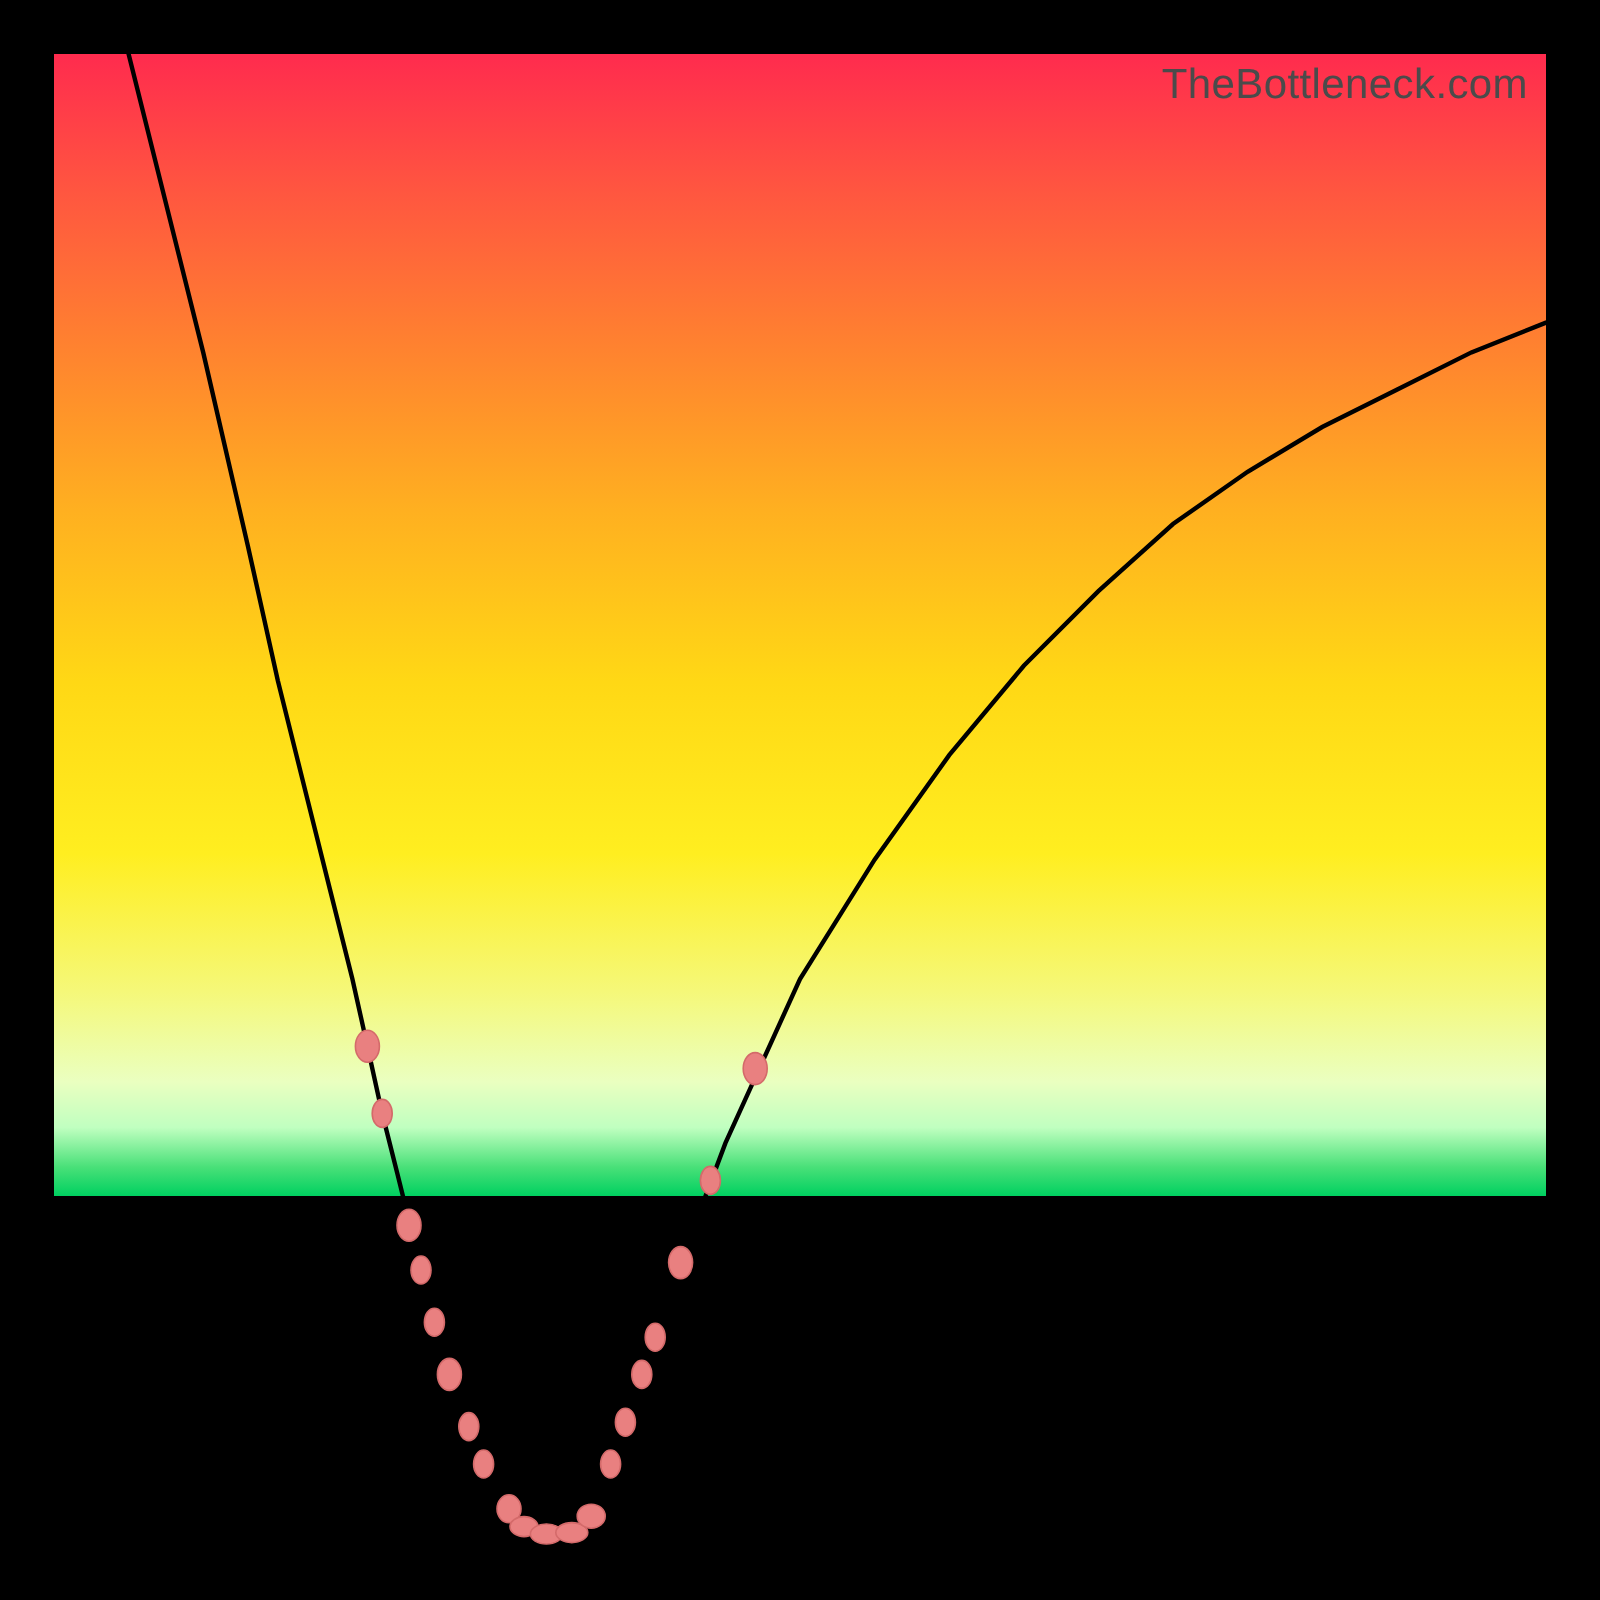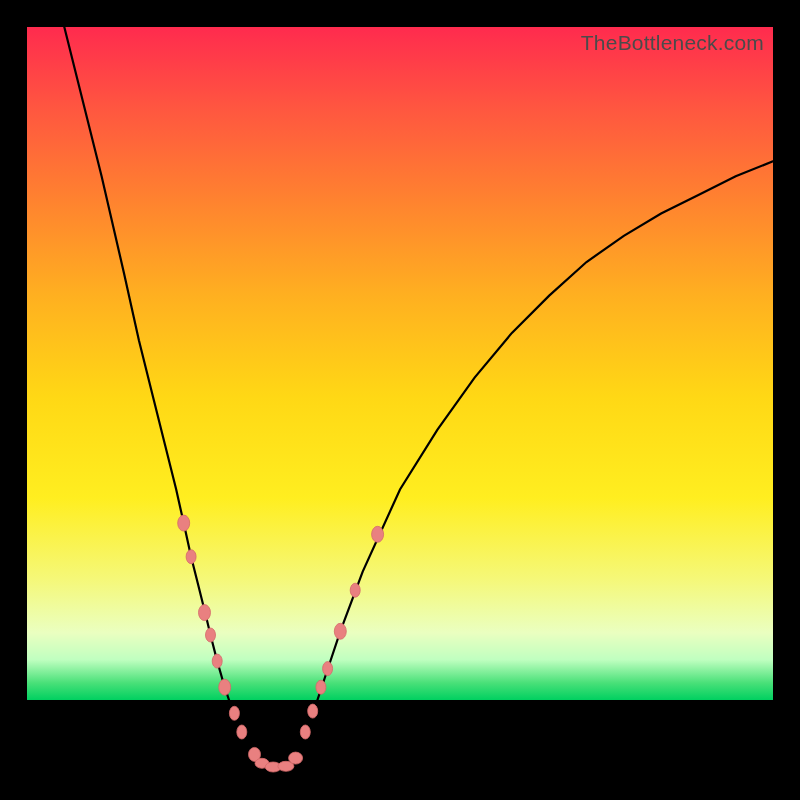--- a/index.html
+++ b/index.html
@@ -3,21 +3,21 @@
 <meta charset="utf-8">
 <style>
   * { margin: 0; padding: 0; box-sizing: border-box; }
   html, body { width: 800px; height: 800px; overflow: hidden; }
   body { background: #000; position: relative; font-family: Arial, sans-serif; }
   .plot-area {
     position: absolute;
     left: 27px;
     top: 27px;
     width: 746px;
-    height: 673px;
+    height: 571px;
     background: linear-gradient(to bottom,
       #ff2b4e 0%,
       #ff5640 12%,
       #ff8030 25%,
       #ffb020 40%,
       #ffd815 55%,
       #ffee20 70%,
       #f5f878 82%,
       #eaffc0 90%,
       #c0ffc0 94%,

